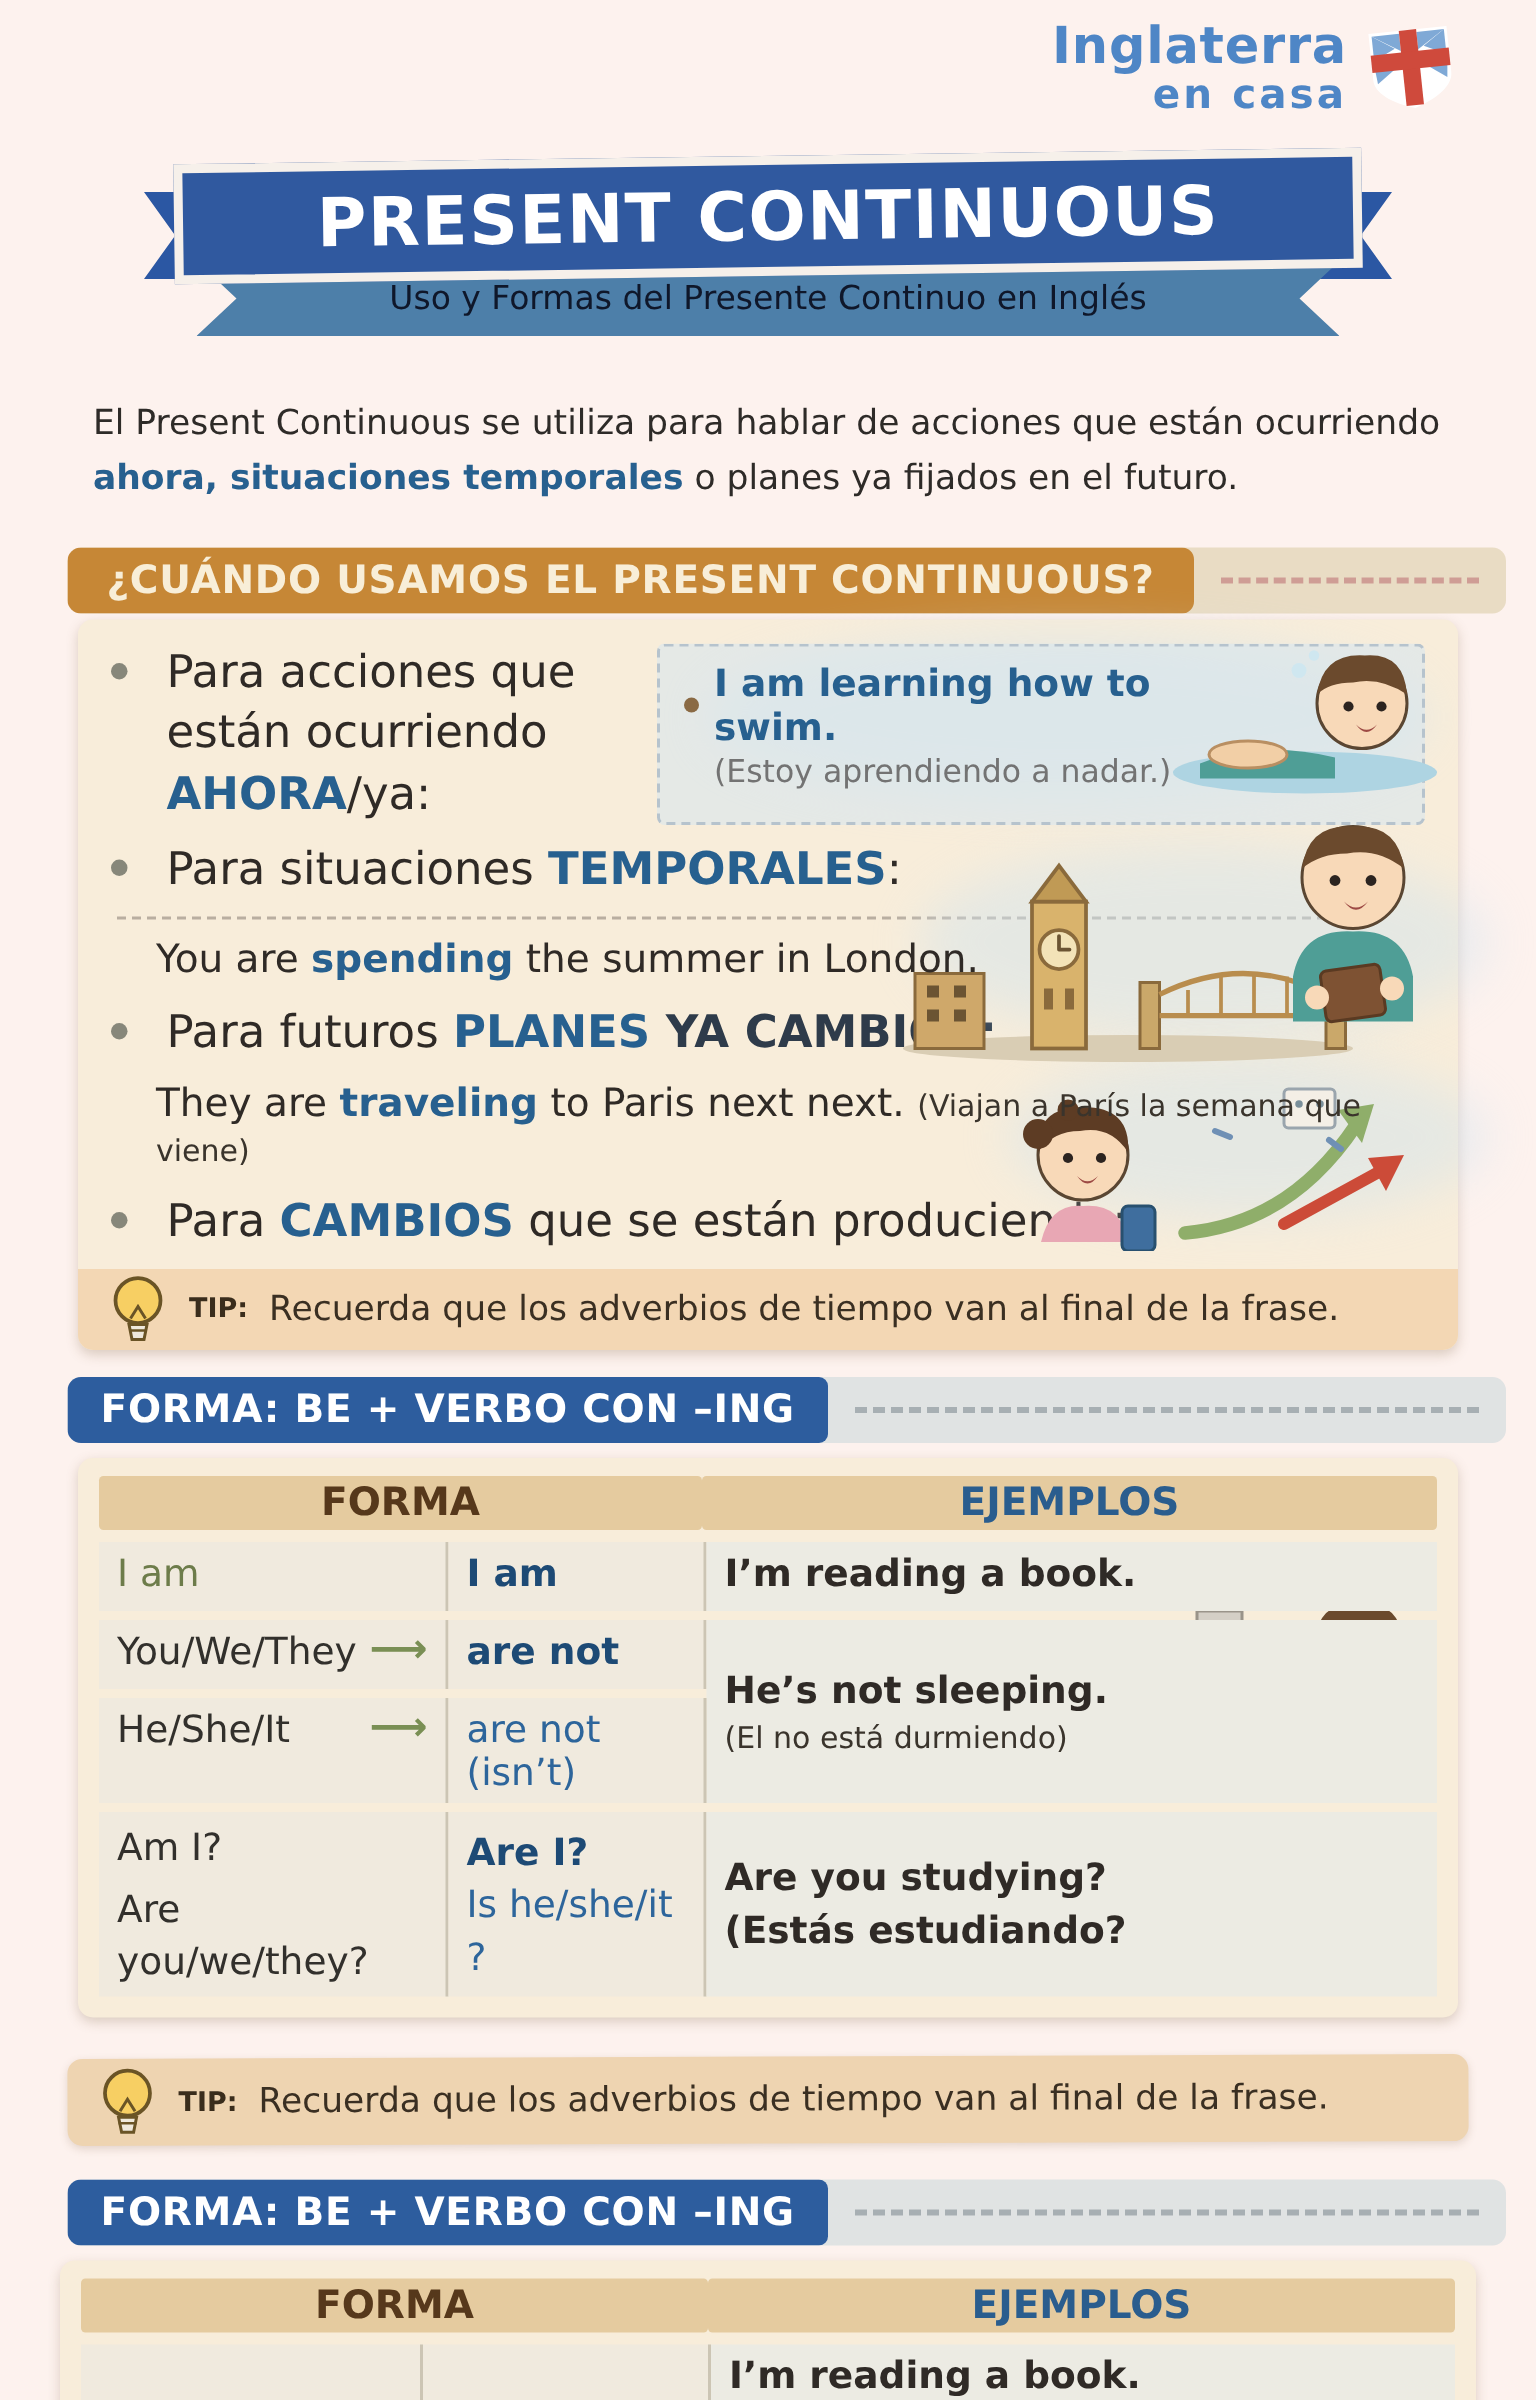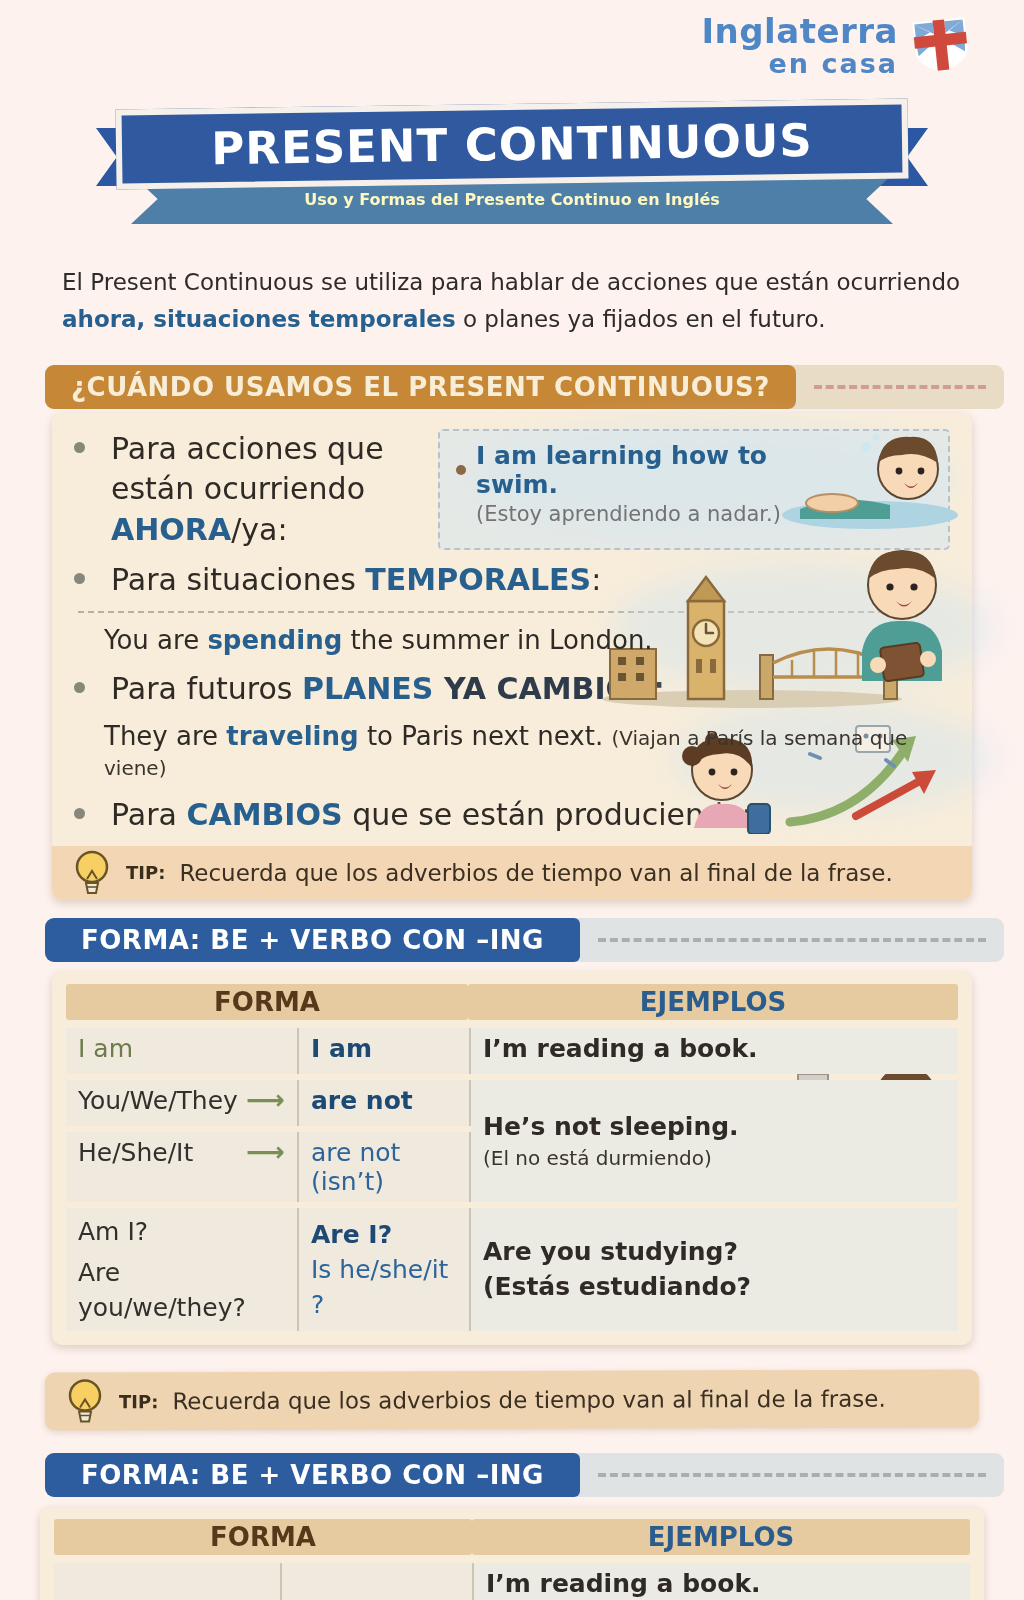--- a/index.html
+++ b/index.html
@@ -22,38 +22,38 @@
     position:relative;margin:0 auto;width:780px;height:68px;background:#30599f;
     border:6px solid #f6f0ea;transform:rotate(-0.8deg);
     display:flex;align-items:center;justify-content:center;z-index:2;
   }
   .banner-title{color:#fff;font-size:45px;font-weight:800;letter-spacing:1px;}
   .banner-sub{
     position:relative;margin:-10px auto 0;width:762px;height:50px;background:#4d7fa9;
     clip-path:polygon(0 0,100% 0,96.5% 50%,100% 100%,0 100%,3.5% 50%);
     display:flex;align-items:center;justify-content:center;z-index:1;
   }
-  .banner-subtitle{color:#fef9c3;font-size:16px;font-weight:700;}
+  .banner-subtitle{color:#0f172a;font-size:22px;font-weight:400;}
   
   .intro{margin:24px 62px 0;font-size:23px;line-height:1.62;color:#2e2b28;}
   .hl-blue{color:#27608f;font-weight:700;}
   .dark-bold{font-weight:700;color:#2e3b4a;}
   
   .strip{display:flex;align-items:stretch;height:44px;border-radius:9px;overflow:hidden;}
   .usage-strip{margin:26px 20px 0 45px;background:#e9dcc4;}
   .strip-head-orange{
     background:#c68736;color:#f8eed8;font-weight:800;font-size:26px;letter-spacing:.5px;
     display:flex;align-items:center;padding:0 26px;border-radius:0 8px 8px 0;white-space:nowrap;
   }
   .strip-dash{flex:1;display:flex;align-items:center;margin:0 18px;}
   .strip-dash > div{width:100%;border-top:4px dashed #cf9d95;}
   .form-strip{margin:18px 20px 0 45px;background:#e0e3e3;}
   .strip-head-blue{
     background:#2d5d9e;color:#fff;font-weight:800;font-size:26px;letter-spacing:.5px;
-    display:flex;align-items:center;padding:0 36px;border-radius:0 6px 6px 0;white-space:nowrap;
+    display:flex;align-items:center;padding:0 22px;border-radius:0 6px 6px 0;white-space:nowrap;
   }
   .form-strip .strip-dash > div{border-top:4px dashed #a7afb3;}
   
   .card{
     position:relative;margin:4px 52px 0;background:#f8edda;border-radius:10px;
     box-shadow:0 3px 8px rgba(120,90,60,.25);
   }
   .usage-card{padding:16px 22px 0;}
   .wc{position:absolute;border-radius:50%;filter:blur(16px);opacity:.45;background:#cfe3ef;pointer-events:none;}
   .u-row1{display:flex;gap:16px;margin-bottom:10px;position:relative;z-index:1;}

